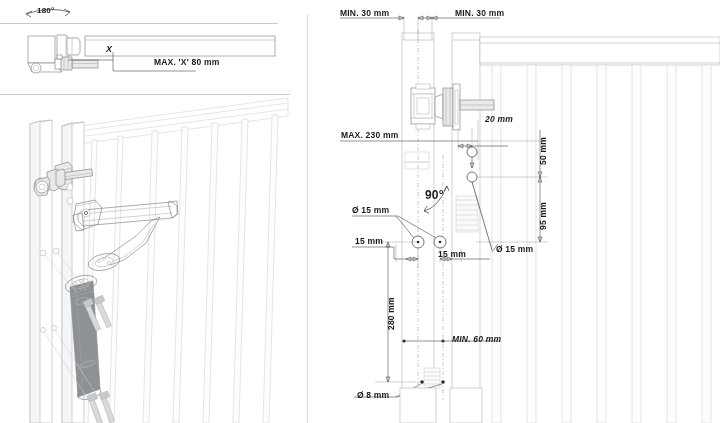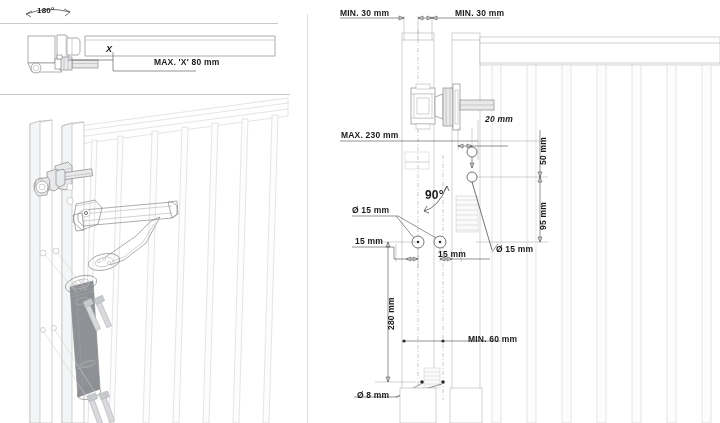--- a/index.html
+++ b/index.html
@@ -401,17 +401,17 @@
   <div class="lbl" style="left:425px; top:188px; font-size:12px;text-align:center;">90°</div>
 
   <div class="lbl" style="left:352px; top:205px;">Ø 15 mm</div>
   <div class="lbl" style="left:496px; top:244px;">Ø 15 mm</div>
 
   <div class="lbl" style="left:355px; top:236px;">15 mm</div>
   <div class="lbl" style="left:438px; top:249px;">15 mm</div>
 
   <div class="lbl vert" style="left:386px; top:330px;">280 mm</div>
 
-  <div class="lbl" style="left:468px; top:334px;">MIN. 60 mm</div>
+  <div class="lbl" style="left:452px; top:334px;font-style:italic;">MIN. 60 mm</div>
 
   <div class="lbl" style="left:357px; top:390px;">Ø 8 mm</div>
 
 </div>
 
 </body></html>

